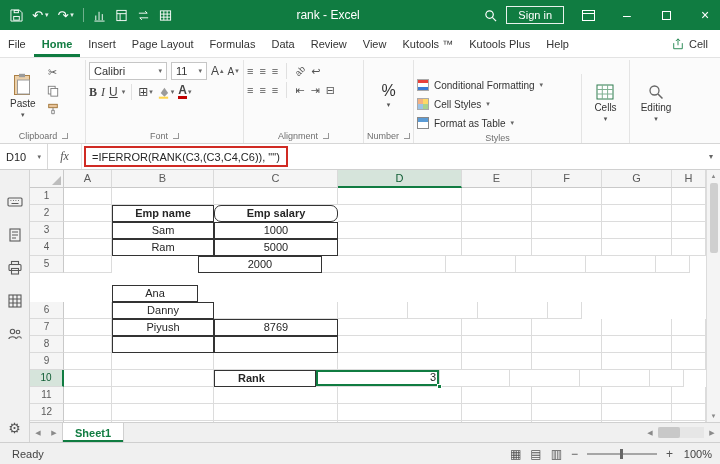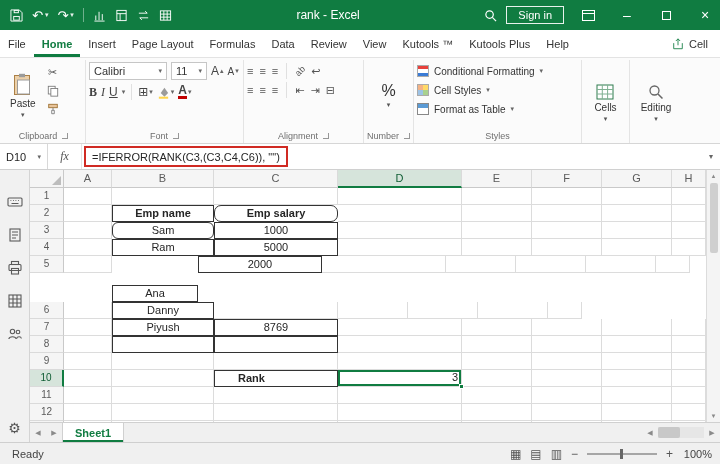--- a/index.html
+++ b/index.html
@@ -323,21 +323,21 @@
         <span class="pct">%</span>
         <span class="dd">▾</span>
       </div>
     </div>
     <div class="rlabel">
         <span>Number</span>
         <span class="lnch"></span>
       </div>
   </div>
 
-  <div class="rgroup" style="width:168px;">
+  <div class="rgroup" style="width:168px;margin-top:14px;">
     <div class="rbody">
       <div class="fcol" style="gap:1px;">
         <div class="stylebtn">
           <span class="cf-ic"></span>
           <span>Conditional Formatting</span>
             <span class="dd">▾</span>
         </div>
         <div class="stylebtn">
           <span class="cs-ic"></span>
           <span>Cell Styles</span>
@@ -473,21 +473,21 @@
             <div class="s-cell b a-center boxed" style="width: 124px; border-radius: 7px;">Emp salary</div>
             <div class="s-cell" style="width: 124px;"></div>
             <div class="s-cell" style="width: 70px;"></div>
             <div class="s-cell" style="width: 70px;"></div>
             <div class="s-cell" style="width: 70px;"></div>
             <div class="s-cell" style="width: 34px;"></div>
           </div>
           <div class="s-row">
             <div class="s-rowhead">3</div>
             <div class="s-cell" style="width: 48px;"></div>
-            <div class="s-cell a-center boxed" style="width: 102px; border-radius: 6px;">Sam</div>
+            <div class="s-cell a-center boxed" style="width: 102px;">Sam</div>
             <div class="s-cell a-center boxed" style="width: 124px;">1000</div>
             <div class="s-cell" style="width: 124px;"></div>
             <div class="s-cell" style="width: 70px;"></div>
             <div class="s-cell" style="width: 70px;"></div>
             <div class="s-cell" style="width: 70px;"></div>
             <div class="s-cell" style="width: 34px;"></div>
           </div>
           <div class="s-row">
             <div class="s-rowhead">4</div>
             <div class="s-cell" style="width: 48px;"></div>
@@ -550,21 +550,21 @@
             <div class="s-cell" style="width: 124px;"></div>
             <div class="s-cell" style="width: 70px;"></div>
             <div class="s-cell" style="width: 70px;"></div>
             <div class="s-cell" style="width: 70px;"></div>
             <div class="s-cell" style="width: 34px;"></div>
           </div>
           <div class="s-row">
             <div class="s-rowhead sel-head-row">10</div>
             <div class="s-cell" style="width: 48px;"></div>
             <div class="s-cell" style="width: 102px;"></div>
-            <div class="s-cell b a-left boxed" style="width: 124px; padding-left: 23px;">Rank</div>
+            <div class="s-cell b a-left boxed" style="width: 102px; padding-left: 23px;">Rank</div>
             <div class="s-cell a-right sel-cell" style="width: 124px;">3<div class="fill-handle"></div></div>
             <div class="s-cell" style="width: 70px;"></div>
             <div class="s-cell" style="width: 70px;"></div>
             <div class="s-cell" style="width: 70px;"></div>
             <div class="s-cell" style="width: 34px;"></div>
           </div>
           <div class="s-row">
             <div class="s-rowhead">11</div>
             <div class="s-cell" style="width: 48px;"></div>
             <div class="s-cell" style="width: 102px;"></div>

